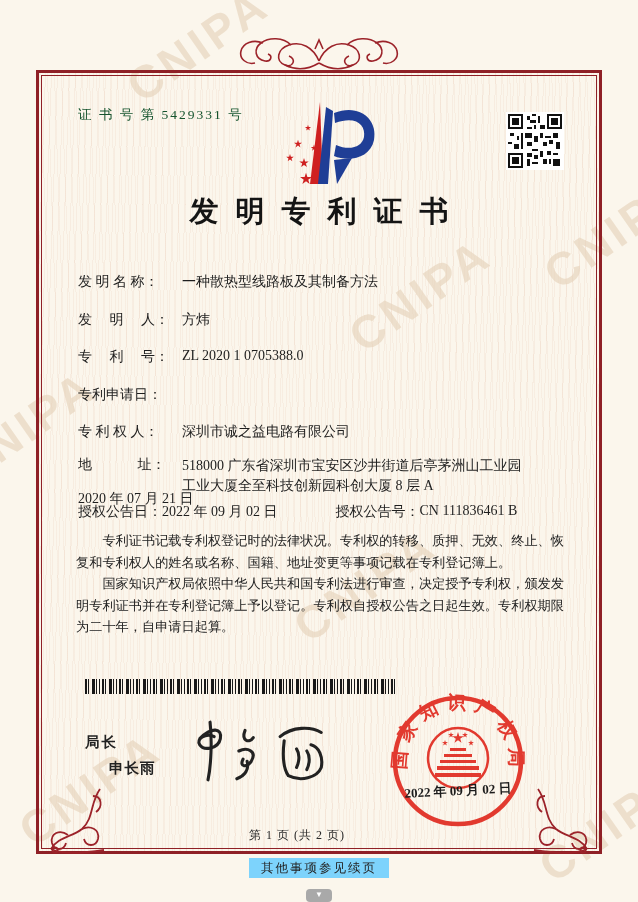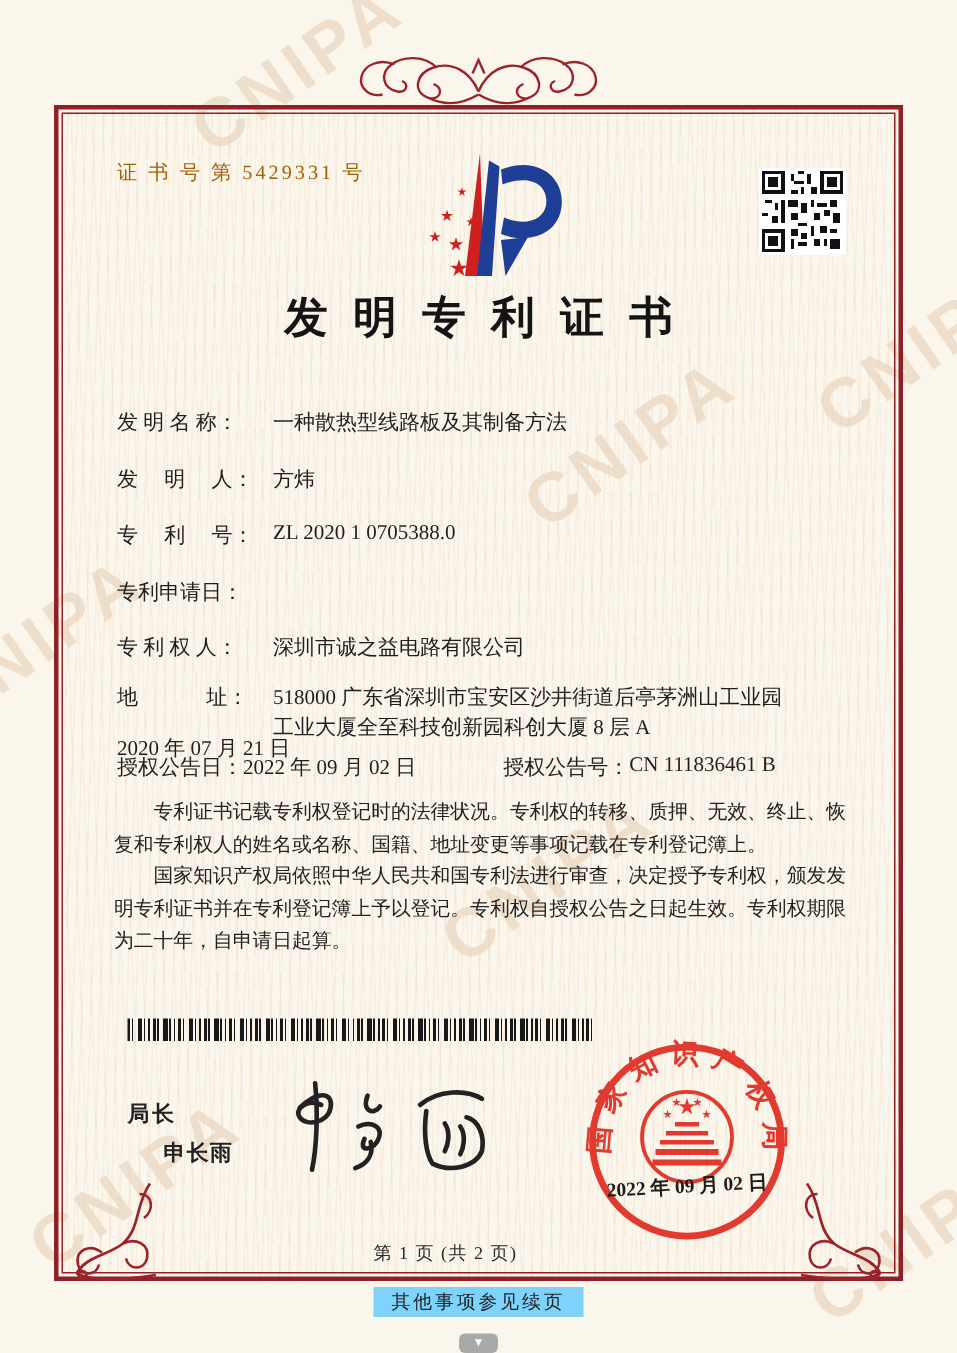--- a/index.html
+++ b/index.html
@@ -18,21 +18,21 @@
 
   
   .frame{position:absolute;left:36px;top:70px;width:560px;height:778px;border:3px solid #8f2026;z-index:3;}
   .frame-inner{position:absolute;left:2px;top:2px;right:2px;bottom:2px;border:1px solid #8f2026;}
 
   .orn{position:absolute;z-index:4;}
   svg{display:block;}
 
   .content{position:absolute;z-index:5;}
 
-  .cert-no{left:78px;top:106px;font-size:13.5px;letter-spacing:2px;color:#a16207;}
+  .cert-no{left:78px;top:106px;font-size:13.5px;letter-spacing:2px;color:#14532d;}
   .logo{left:256px;top:100px;width:130px;height:88px;}
   .qr{left:506px;top:112px;width:58px;height:58px;background:#fff;padding:2px;box-sizing:border-box;}
   .title{left:0;top:192px;width:638px;text-align:center;font-size:29px;font-weight:bold;
     letter-spacing:17px;padding-left:17px;box-sizing:border-box;color:#141414;}
 
   .row{left:78px;width:480px;font-size:14px;color:#1e1e1e;display:flex;white-space:pre;}
   .row .lab{flex:0 0 104px;}
   .row .val{white-space:normal;}
   .r0{top:273px;} .r1{top:311px;} .r2{top:348px;} .r3{top:386px;} .r4{top:423px;}
   .r5{top:456px;} .r5 .val span{display:block;line-height:20px;}

